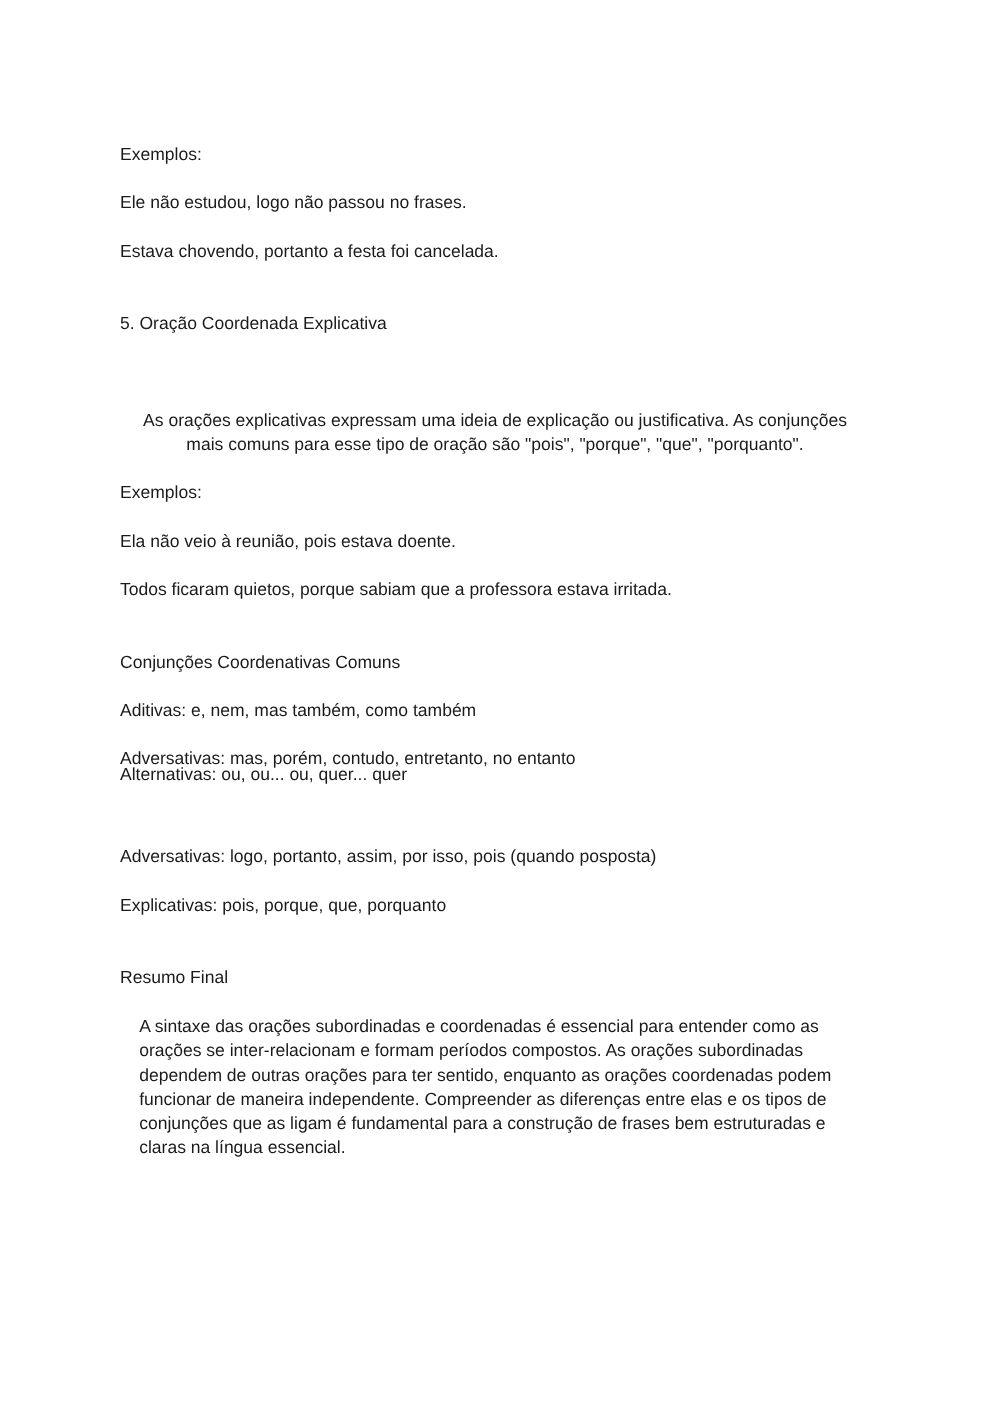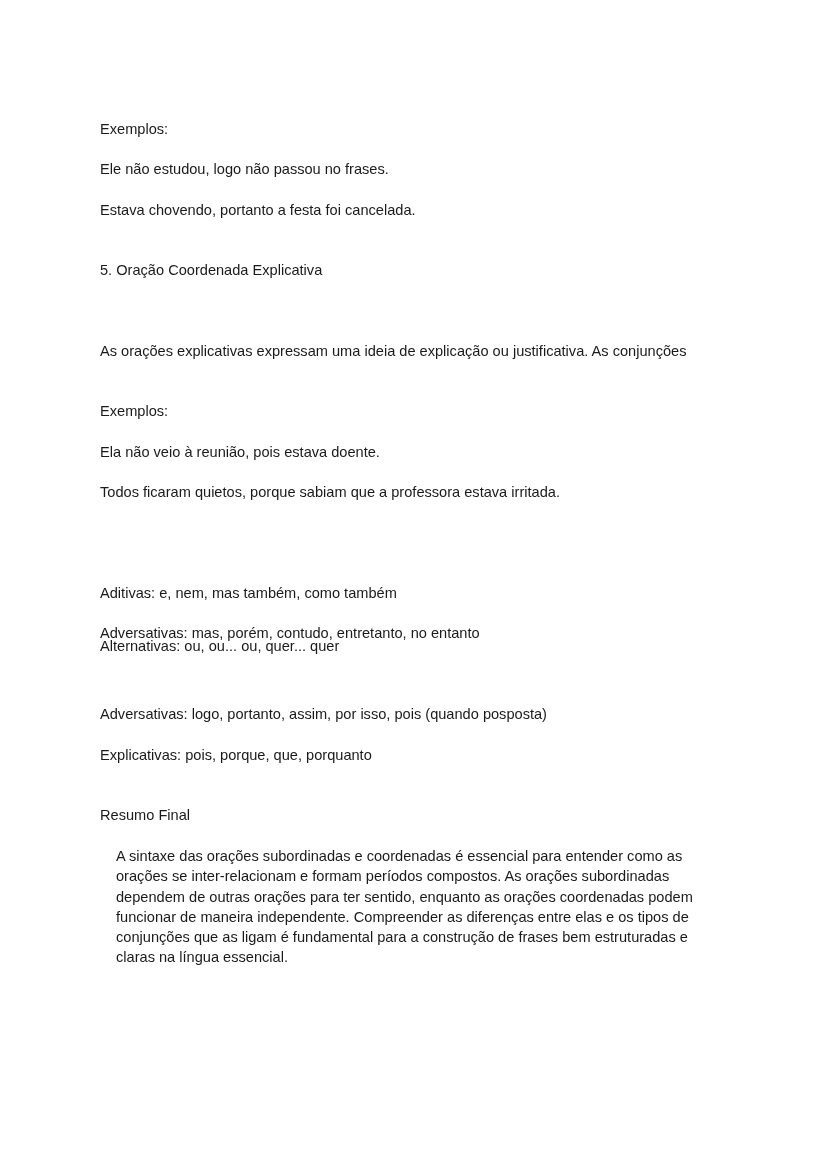--- a/index.html
+++ b/index.html
@@ -48,28 +48,30 @@
 <body>
 
 <div class="page">
 
   <p class="line" style="top:119px;">Exemplos:</p>
   <p class="line" style="top:159px;">Ele não estudou, logo não passou no frases.</p>
   <p class="line" style="top:200px;">Estava chovendo, portanto a festa foi cancelada.</p>
 
   <p class="line" style="top:260px;">5. Oração Coordenada Explicativa</p>
 
-  <div class="para" style="top:341px;">
+  <div class="para" style="top:341px;text-align:center;">
     <span class="pl">As orações explicativas expressam uma ideia de explicação ou justificativa. As conjunções</span>
+    <span class="pl">mais comuns para esse tipo de oração são "pois", "porque", "que", "porquanto".</span>
   </div>
 
   <p class="line" style="top:401px;">Exemplos:</p>
   <p class="line" style="top:442px;">Ela não veio à reunião, pois estava doente.</p>
   <p class="line" style="top:482px;">Todos ficaram quietos, porque sabiam que a professora estava irritada.</p>
 
+  <p class="line" style="top:543px;">Conjunções Coordenativas Comuns</p>
 
   <p class="line" style="top:583px;">Aditivas: e, nem, mas também, como também</p>
   <p class="line" style="top:623px;">Adversativas: mas, porém, contudo, entretanto, no entanto</p>
   <p class="line" style="top:636px;">Alternativas: ou, ou... ou, quer... quer</p>
   <p class="line" style="top:704px;">Adversativas: logo, portanto, assim, por isso, pois (quando posposta)</p>
   <p class="line" style="top:745px;">Explicativas: pois, porque, que, porquanto</p>
 
   <p class="line" style="top:805px;">Resumo Final</p>
 
   <div class="para" style="top:846px;margin-left:16px;">

